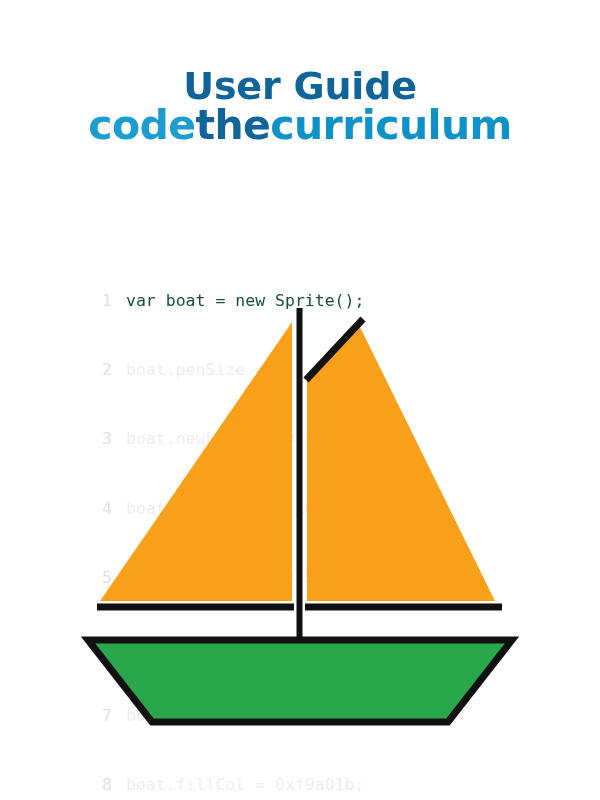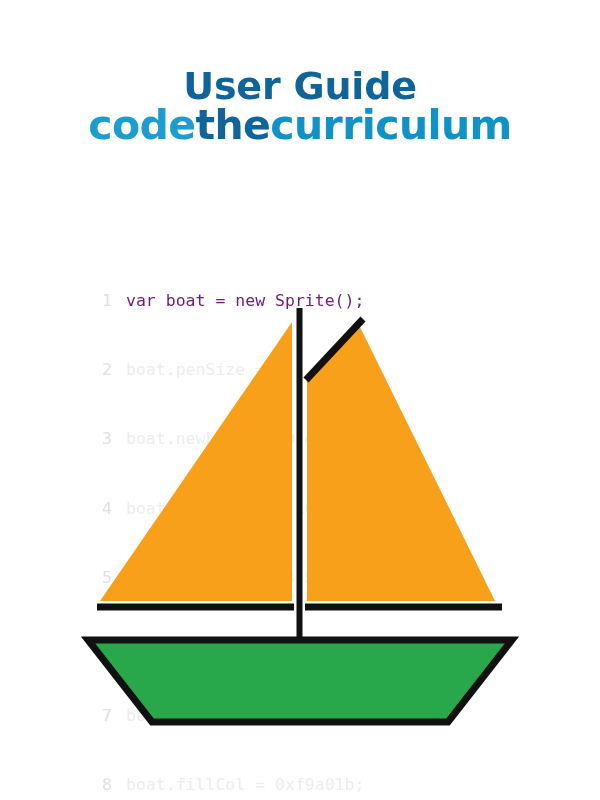--- a/index.html
+++ b/index.html
@@ -92,21 +92,21 @@
     z-index: 3;
     pointer-events: none;
   }
 </style>
 </head>
 <body style="background: rgb(255, 255, 255);">
 
 <div id="cover">
 
   <div id="code-listing">
-    <span class="code-line"><span class="ln" style="color: rgb(223, 224, 225);">1</span><span class="code-text" style="color: #701a75;">var boat = new Sprite();</span></span>
+    <span class="code-line"><span class="ln" style="color: rgb(223, 224, 225);">1</span><span class="code-text" style="color: #14532d;">var boat = new Sprite();</span></span>
     <span class="code-line"><span class="ln" style="color: rgb(223, 224, 225);">2</span><span class="code-text" style="color: rgb(237, 237, 238);">boat.penSize = 1;</span></span>
     <span class="code-line"><span class="ln" style="color: rgb(223, 224, 225);">3</span><span class="code-text" style="color: rgb(237, 237, 238);">boat.newLine = [0,40,0,206];</span></span>
     <span class="code-line"><span class="ln" style="color: rgb(223, 224, 225);">4</span><span class="code-text" style="color: rgb(237, 237, 238);">boat.newLine = [-100,56,-4,56];</span></span>
     <span class="code-line"><span class="ln" style="color: rgb(223, 224, 225);">5</span><span class="code-text" style="color: rgb(237, 237, 238);">boat.newLine = [4,56,100,56];</span></span>
     <span class="code-line"><span class="ln" style="color: rgb(223, 224, 225);">6</span><span class="code-text" style="color: rgb(237, 237, 238);">boat.newLine = [4,56,4,203];</span></span>
     <span class="code-line"><span class="ln" style="color: rgb(223, 224, 225);">7</span><span class="code-text" style="color: rgb(237, 237, 238);">boat.useFill = true;</span></span>
     <span class="code-line"><span class="ln" style="color: rgb(223, 224, 225);">8</span><span class="code-text" style="color: rgb(237, 237, 238);">boat.fillCol = 0xf9a01b;</span></span>
     
     
     

